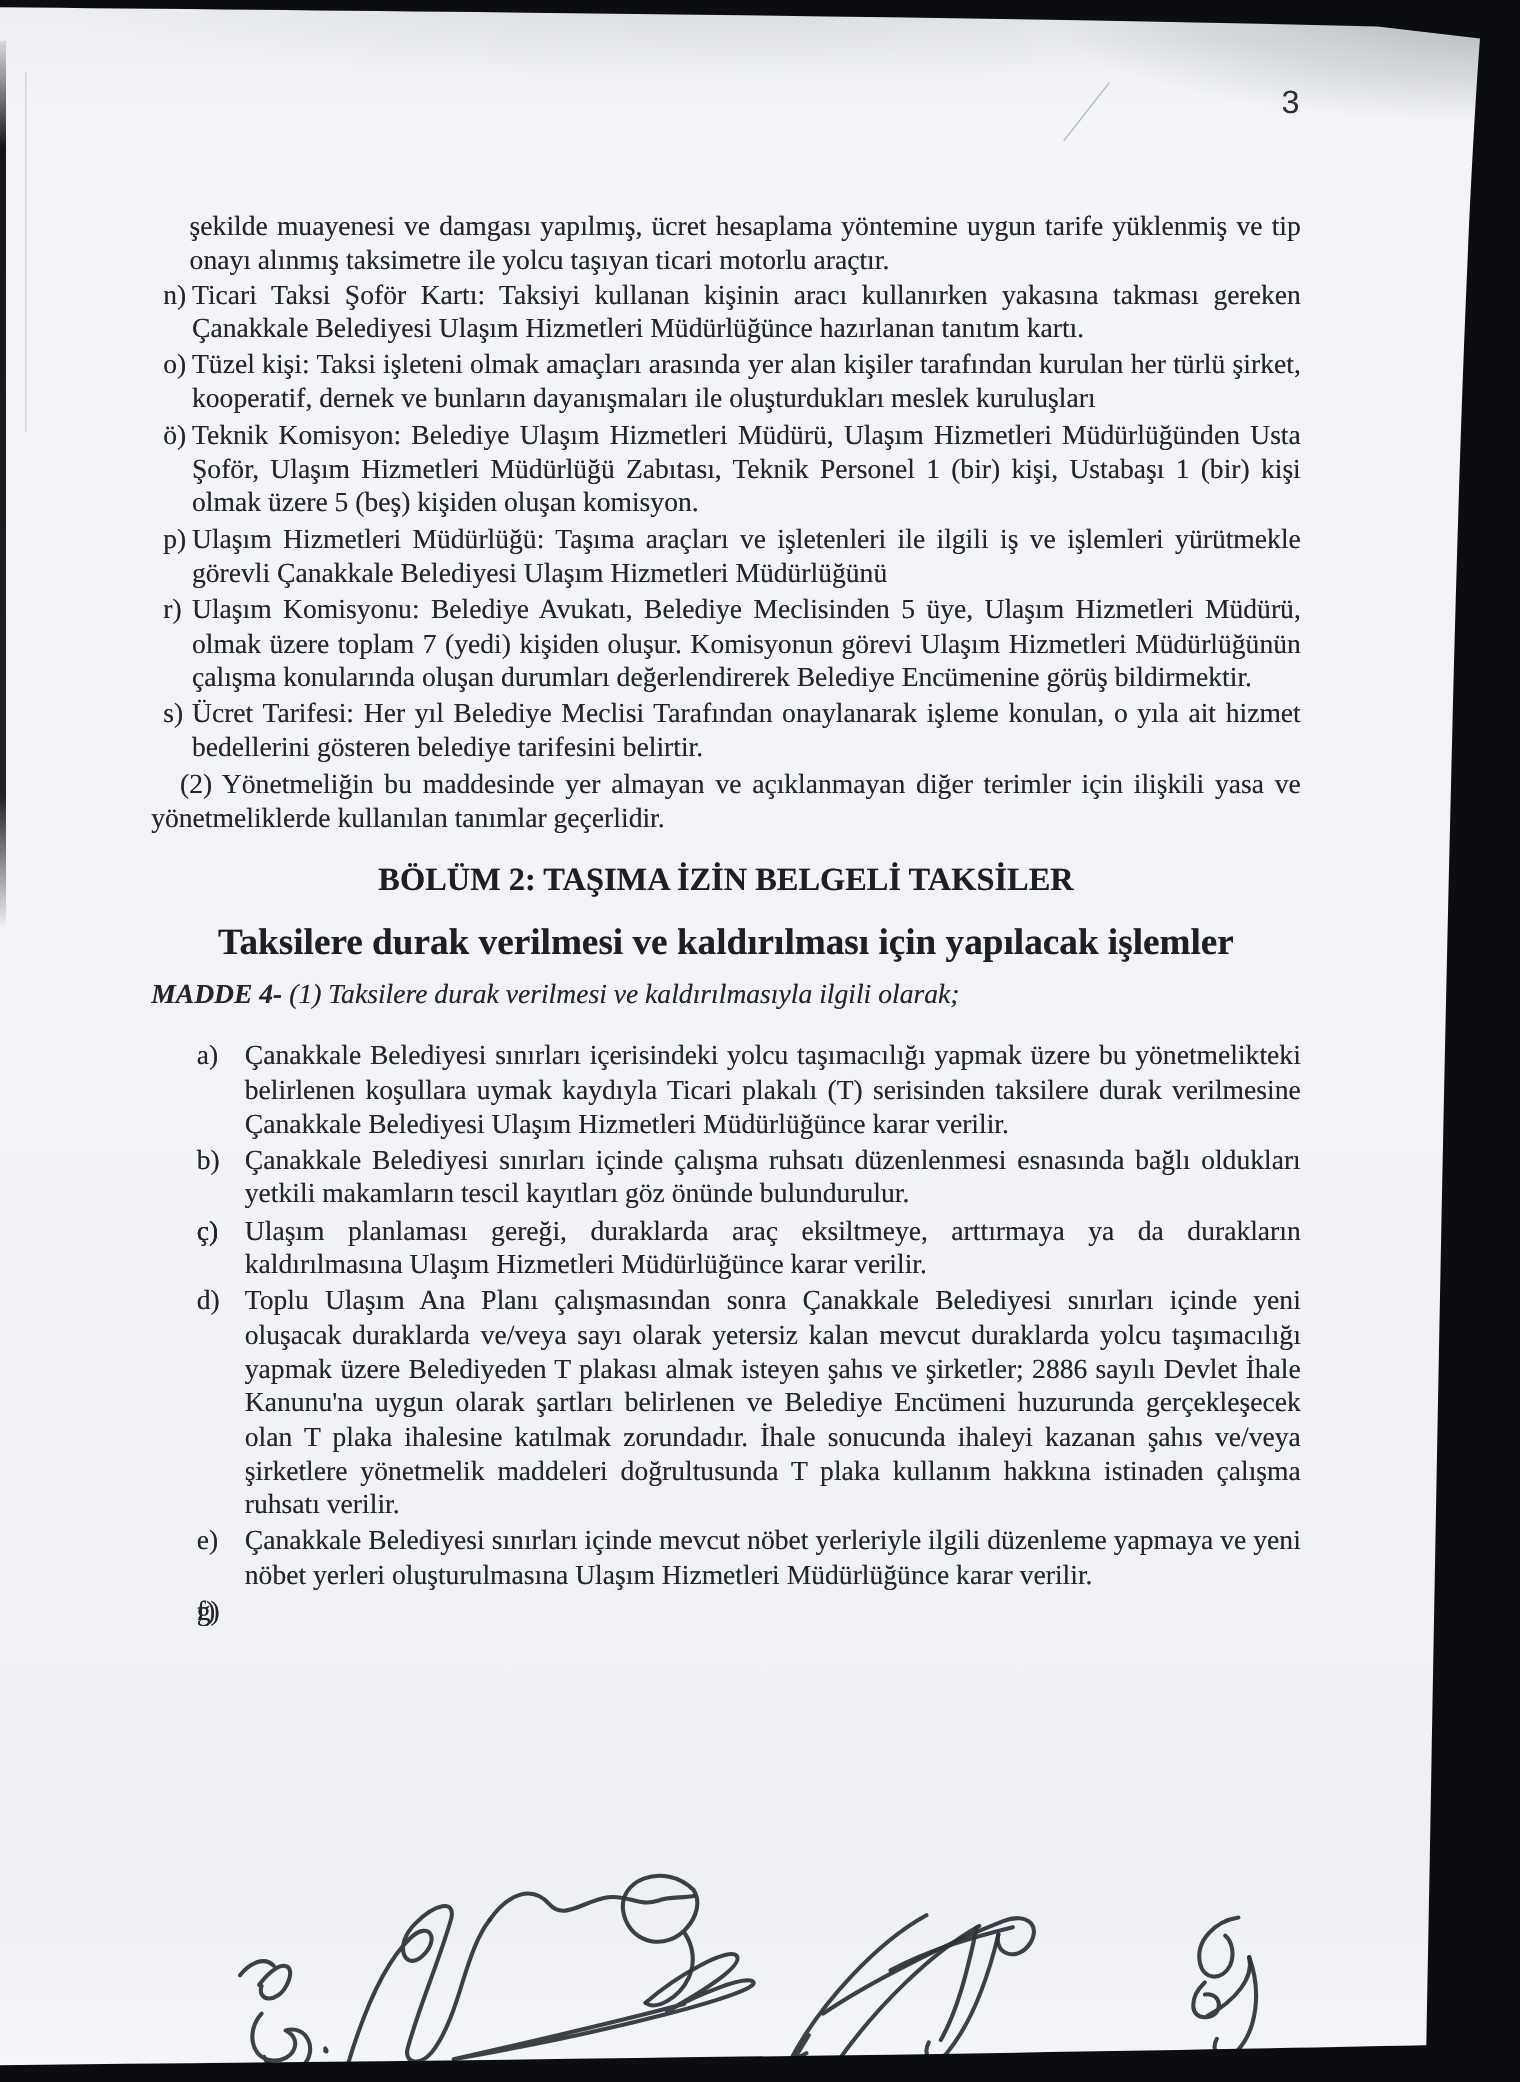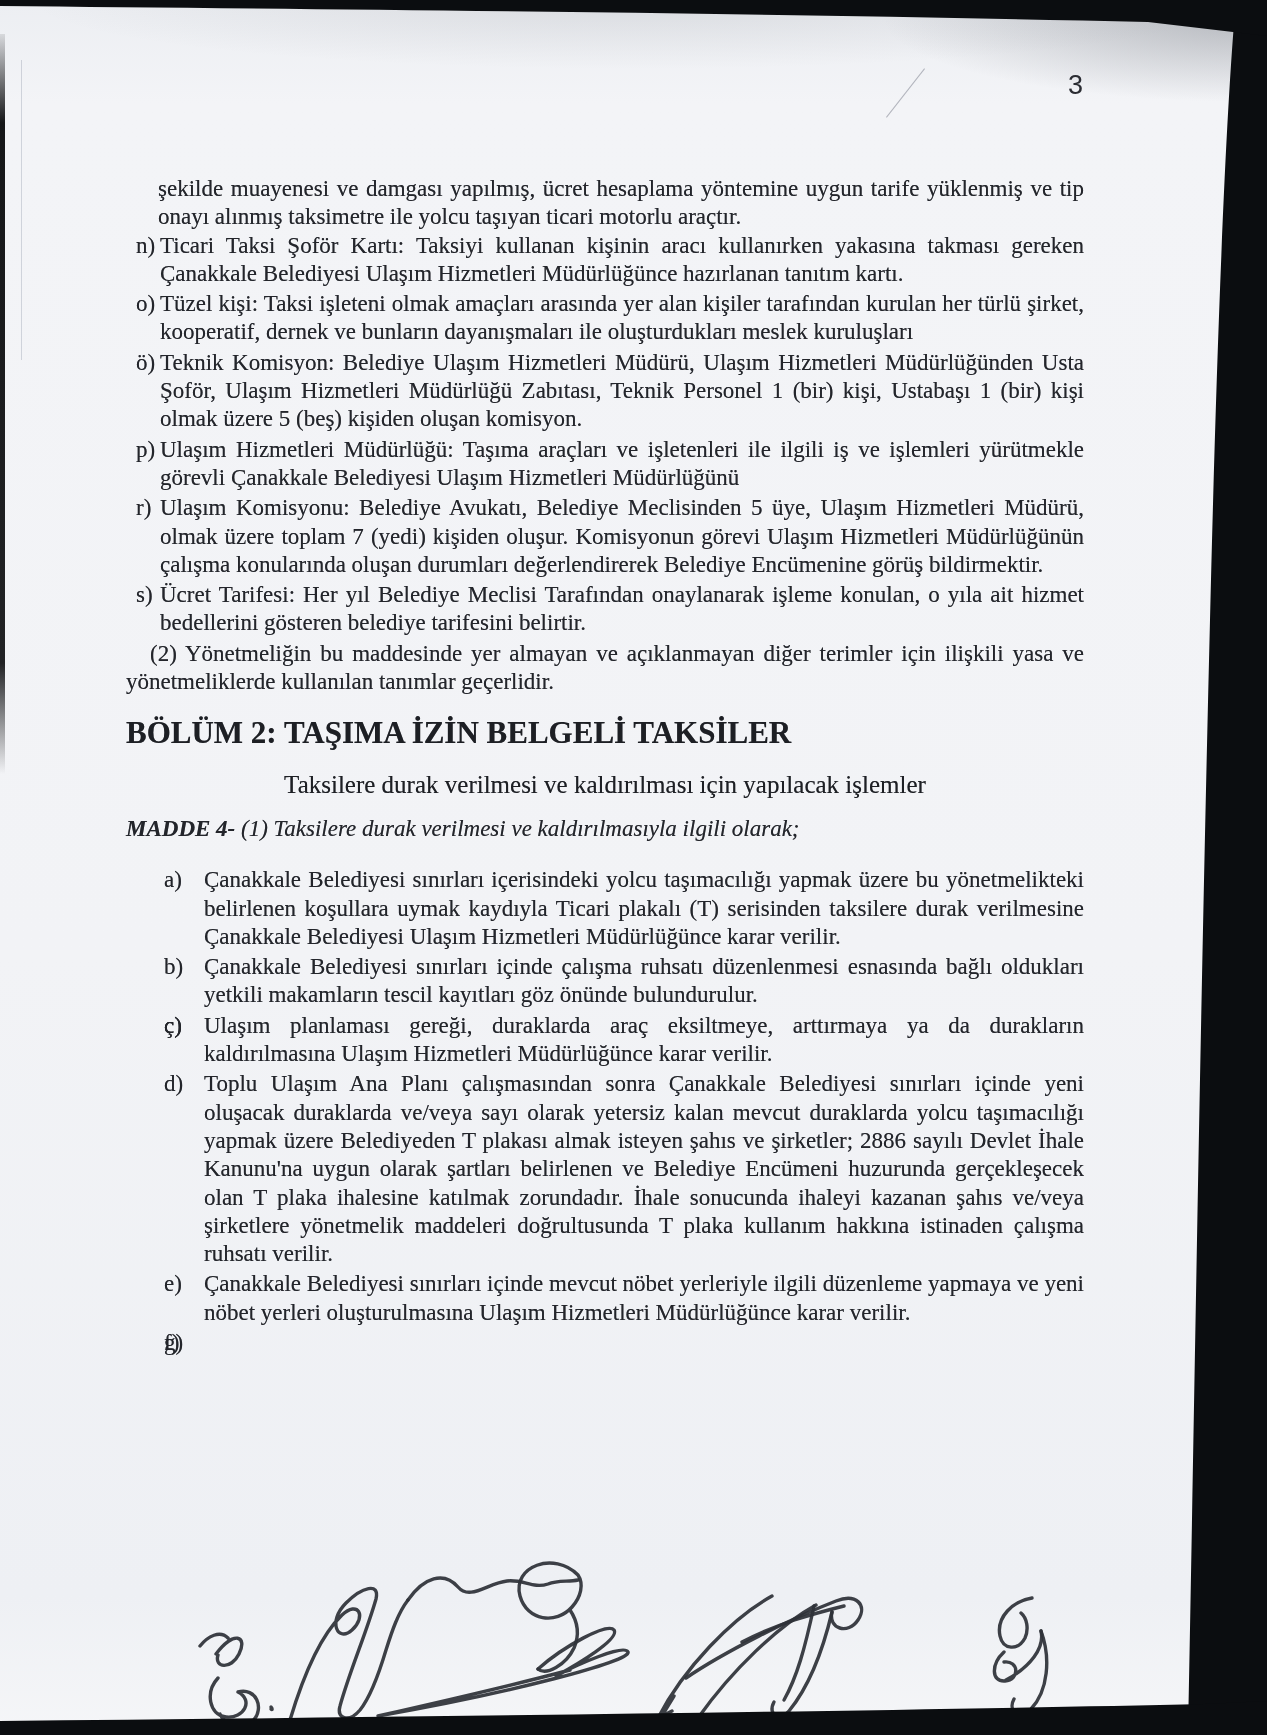--- a/index.html
+++ b/index.html
@@ -30,22 +30,22 @@
     text-shadow:0 0 .5px rgba(30,32,38,.55);
     margin-top:37px;
   }
   .continuation{margin:0 0 0 32px;}
   .li{position:relative;margin-bottom:2px;}
   .l1{padding-left:34px;}
   .l1 .ltr{position:absolute;left:10px;top:0;}
   .l2{padding-left:78px;}
   .l2 .ltr{position:absolute;left:38px;top:0;}
   .clause2{margin-top:2px;text-indent:24px;}
-  .sec-title{margin-top:20px;font-weight:bold;font-size:31px;color:#1d1f24;}
-  .sec-subtitle{margin-top:23px;text-align:center;font-weight:normal;font-size:25px;color:#1d1f24;}
+  .sec-title{margin-top:20px;text-align:center;font-weight:bold;font-size:27px;color:#1d1f24;}
+  .sec-subtitle{margin-top:23px;text-align:center;font-weight:bold;font-size:31px;color:#1d1f24;}
   .madde{margin-top:16px;font-style:italic;}
   .madde .lbl{font-weight:bold;}
   .list2{margin-top:18px;}
   
   #signatures{position:absolute;left:150px;top:1558px;z-index:3;}
   #signatures path{fill:none;stroke:#2e3138;stroke-width:3.4;stroke-linecap:round;stroke-linejoin:round;opacity:.93;}
 </style>
 </head>
 <body>
 

